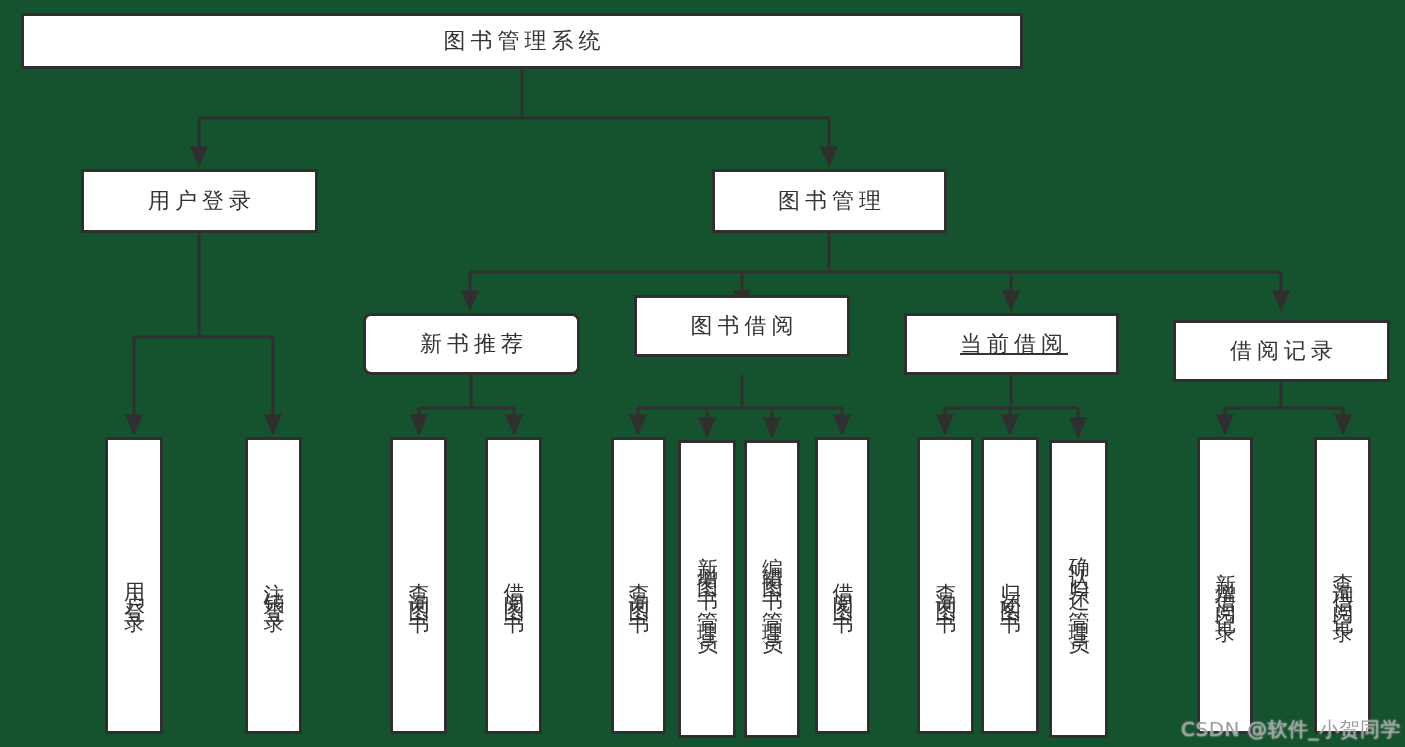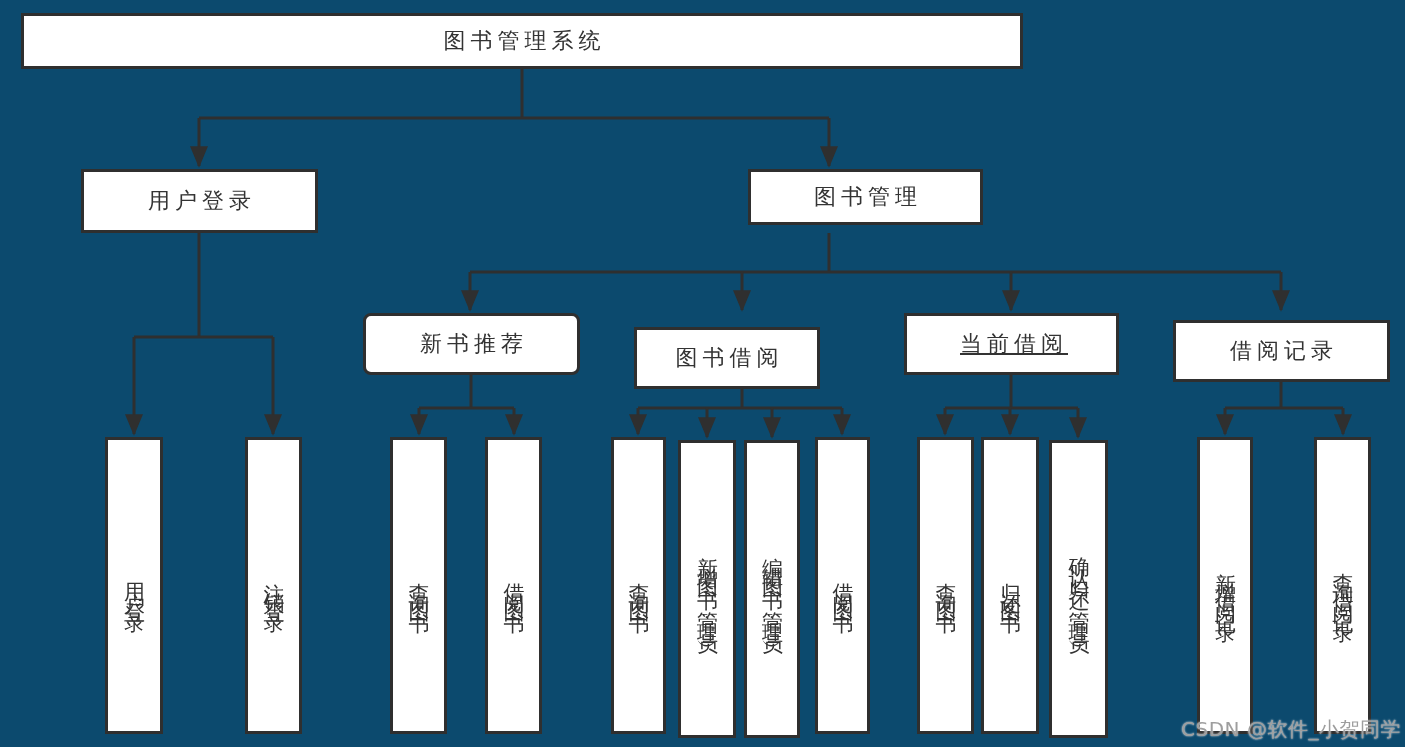--- a/index.html
+++ b/index.html
@@ -4,21 +4,21 @@
 <style>
   html, body {
     margin: 0;
     padding: 0;
     background: #ffffff;
   }
   #stage {
     position: relative;
     width: 1405px;
     height: 747px;
-    background: #0c4a6e;
+    background: #14532d;
     overflow: hidden;
     font-family: "DejaVu Sans", sans-serif;
     color: #333333;
   }
   #connectors {
     position: absolute;
     left: 0; top: 0;
     width: 1405px;
     height: 747px;
     z-index: 1;
@@ -113,24 +113,24 @@
       <path d="M1281,375 V408"></path>
       <path d="M1225,408 H1343"></path>
       <path d="M1225,408 V434" marker-end="url(#arrow)"></path>
       <path d="M1343,408 V434" marker-end="url(#arrow)"></path>
     </g>
   </svg>
 
   <div class="box hbox" style="left:21px; top:13px; width:1002px; height:56px;">图书管理系统</div>
 
   <div class="box hbox" style="left:81px; top:169px; width:237px; height:64px;">用户登录</div>
-  <div class="box hbox" style="left:712px; top:169px; width:235px; height:56px;margin-left:36px;">图书管理</div>
+  <div class="box hbox" style="left:712px; top:169px; width:235px; height:64px;">图书管理</div>
 
   <div class="box hbox" style="left:363px; top:313px; width:217px; height:62px;border-radius:8px;">新书推荐</div>
-  <div class="box hbox" style="left:634px; top:327px; width:186px; height:62px;">图书借阅</div>
+  <div class="box hbox" style="left:634px; top:295px; width:216px; height:62px;">图书借阅</div>
   <div class="box hbox" style="left:904px; top:313px; width:215px; height:62px;text-decoration:underline;">当前借阅</div>
   <div class="box hbox" style="left:1173px; top:320px; width:217px; height:62px;">借阅记录</div>
 
   <div class="box vbox" style="left:105px; top:437px; width:58px; height:297px;">用户登录</div>
   <div class="box vbox" style="left:245px; top:437px; width:57px; height:297px;">注销登录</div>
 
   <div class="box vbox" style="left:390px; top:437px; width:57px; height:297px;">查询图书</div>
   <div class="box vbox" style="left:485px; top:437px; width:57px; height:297px;">借阅图书</div>
 
   <div class="box vbox" style="left:611px; top:437px; width:55px; height:297px;">查询图书</div>

